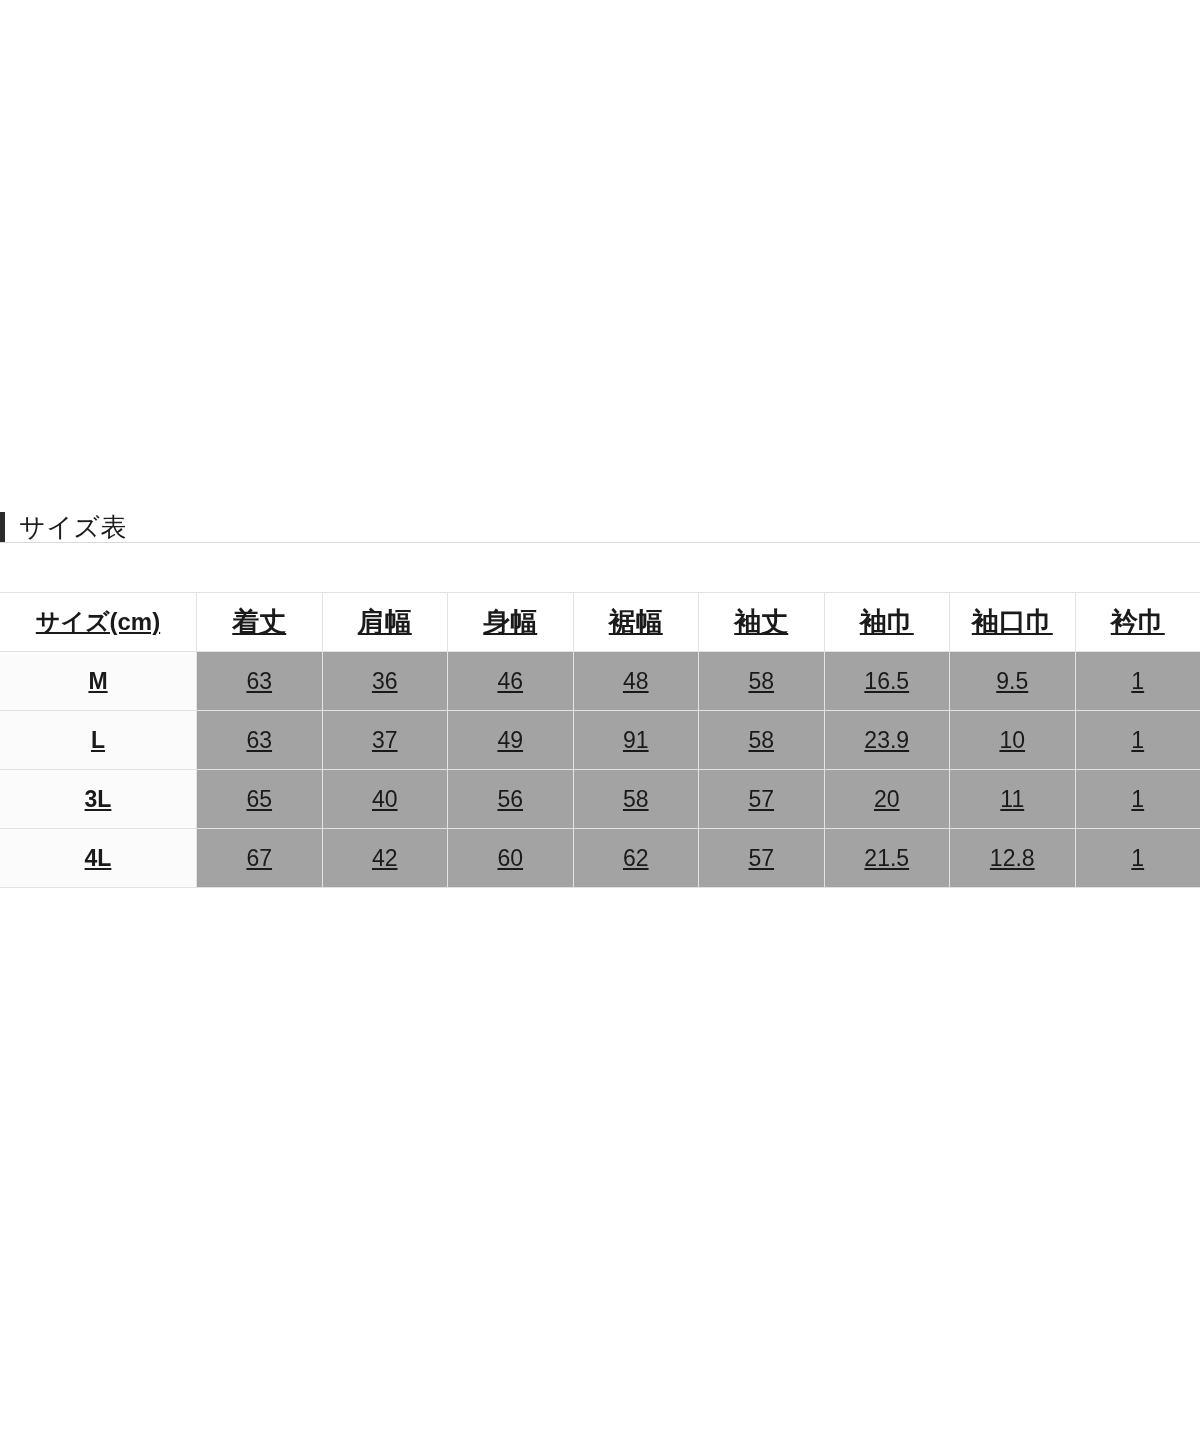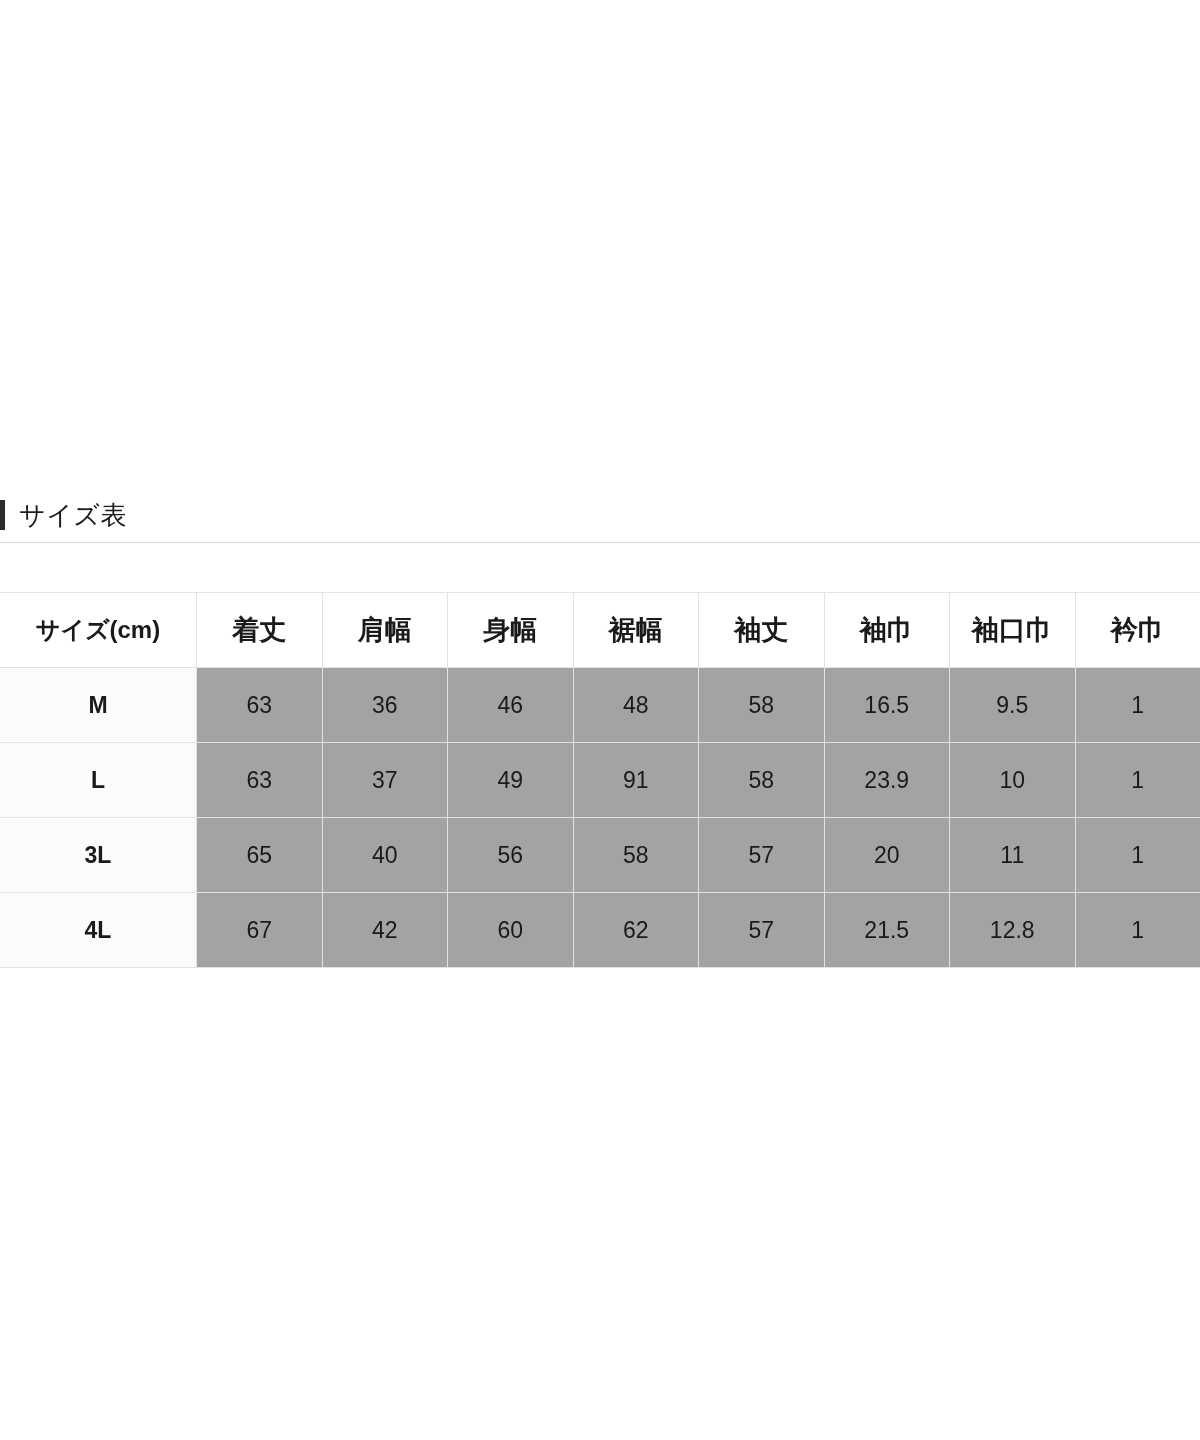--- a/index.html
+++ b/index.html
@@ -24,21 +24,21 @@
   
   .section-head {
     position: absolute;
     left: 0;
     top: 487px;
     width: 1200px;
     height: 56px;
     box-sizing: border-box;
     border-bottom: 1px solid #d8d8d8;
     display: flex;
-    align-items: center;
+    align-items: flex-end;
   }
   .section-head .bar {
     width: 5px;
     height: 30px;
     background: #2b2b2b;
     margin-right: 14px;
     flex: 0 0 auto;
   }
   .section-head .title {
     font-size: 26px;
@@ -61,21 +61,22 @@
     table-layout: fixed;
   }
   table.size-table th,
   table.size-table td {
     border: 1px solid #e2e2e2;
     text-align: center;
     vertical-align: middle;
     height: 58px;
     font-size: 23px;
     color: #1a1a1a;
-    padding: 8px;
+    padding: 0;
+    text-decoration: underline;
   }
   table.size-table thead th {
     font-weight: 700;
     background: #ffffff;
     font-size: 27px;
     height: 58px;
   }
   table.size-table thead th.first-col {
     font-size: 24px;
   }

